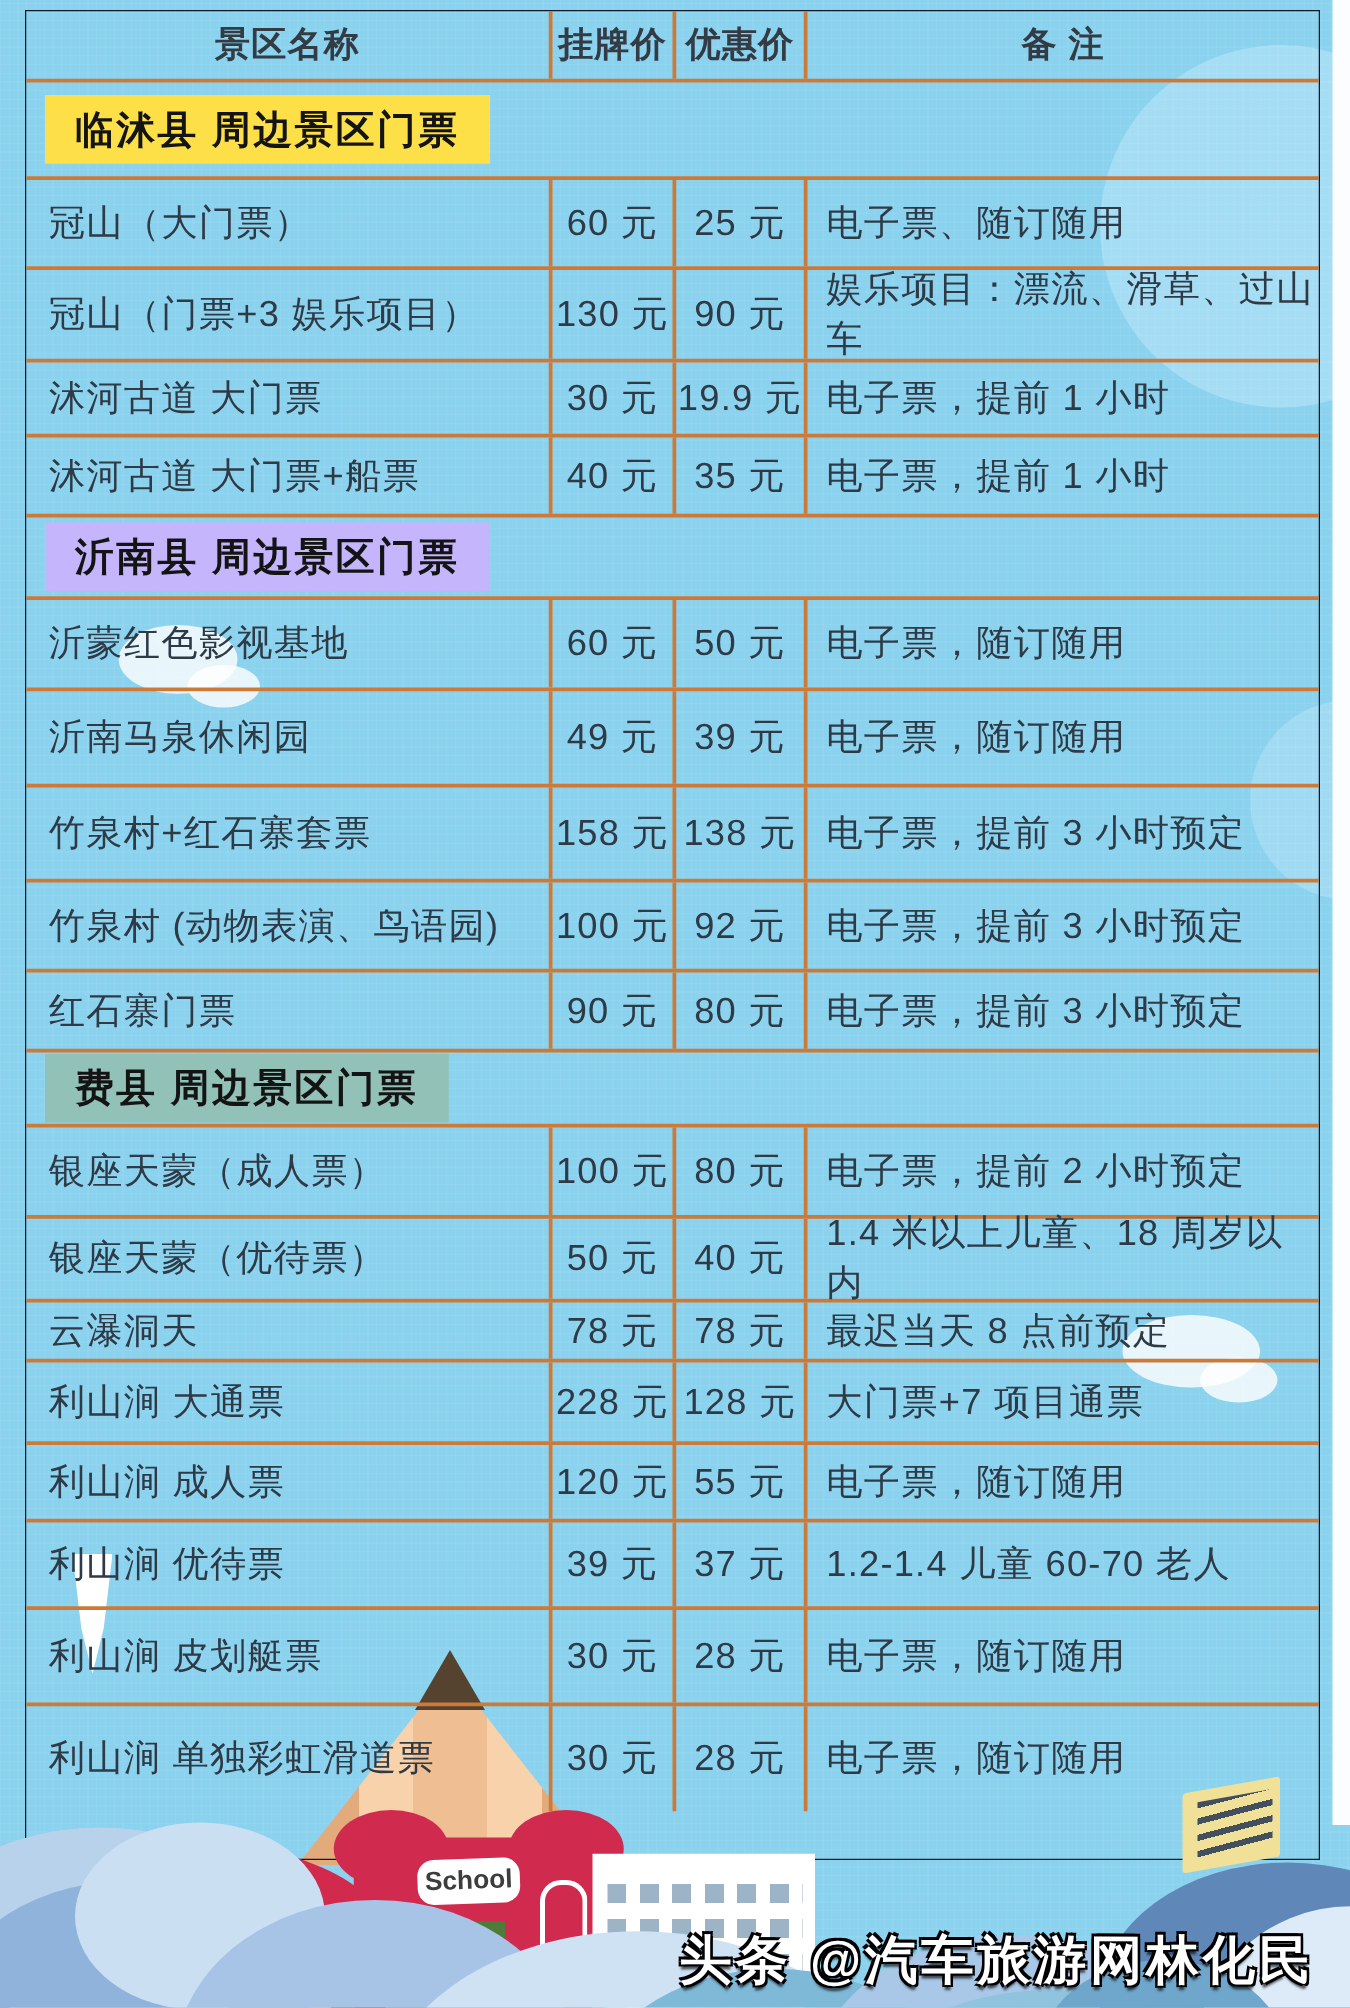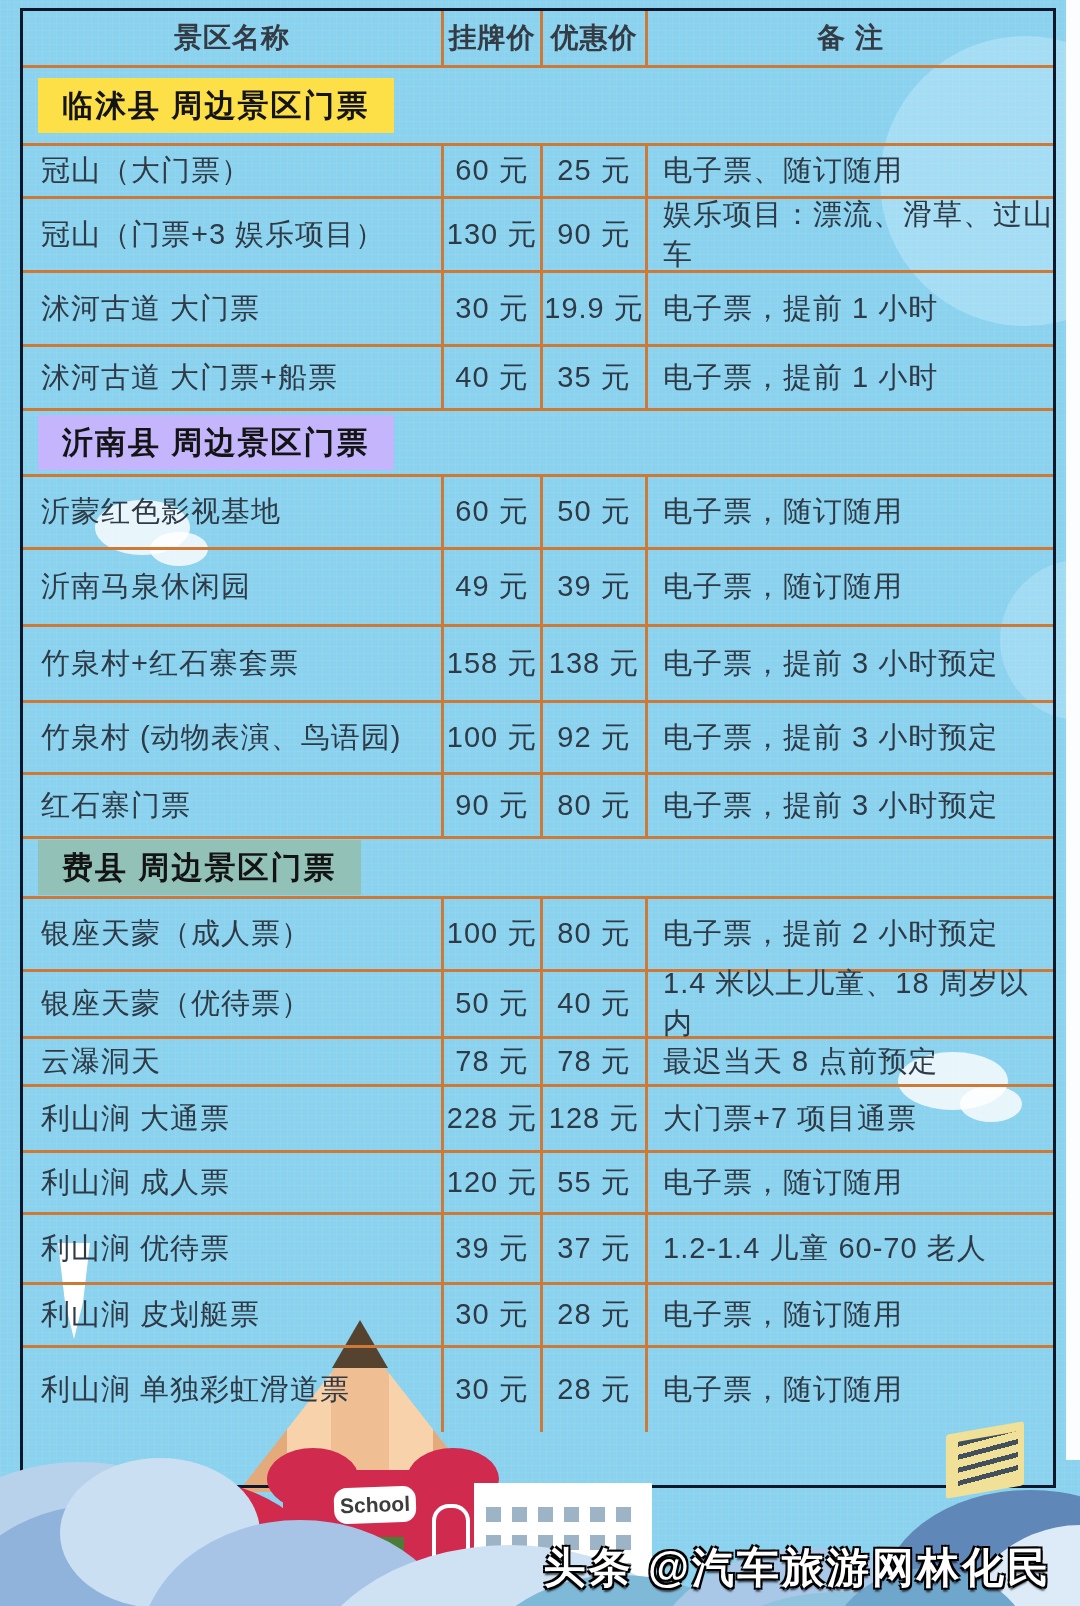--- a/index.html
+++ b/index.html
@@ -28,21 +28,21 @@
     clip-path:polygon(50% 0,100% 100%,0 100%);
     background:linear-gradient(90deg,#e3ab7c 0 20%,#f8d2aa 20% 38%,#efbf93 38% 62%,#f8d2aa 62% 80%,#e3ab7c 80%);
   }
   .pencil-tip{
     position:absolute;left:332px;top:1320px;width:56px;height:48px;z-index:1;
     clip-path:polygon(50% 0,100% 100%,0 100%);background:#55432f;
   }
   
   .price-table{
     position:absolute;left:20px;top:8px;width:1036px;height:1480px;z-index:3;
-    border:3px solid #0f172a;box-sizing:border-box;
+    border:1px solid #0f172a;box-sizing:border-box;
   }
   .tr{display:flex;box-sizing:border-box;border-top:3px solid #cd7a38;align-items:stretch;}
   .tr:first-child{border-top:none;}
   .td{box-sizing:border-box;display:flex;align-items:center;color:#2e3a46;font-size:29px;letter-spacing:1px;}
   .td.c-name{width:418px;padding-left:18px;}
   .td.c-p1{width:99px;justify-content:center;font-size:29px;}
   .td.c-p2{width:105px;justify-content:center;font-size:29px;}
   .td.c-remark{flex:1;padding-left:15px;}
   .tr.item .td + .td, .tr.head .td + .td{border-left:3px solid #cd7a38;}
   .tr.head .td{font-weight:bold;font-size:28px;color:#333b44;}
@@ -116,35 +116,35 @@
     <div class="td c-name">景区名称</div>
     <div class="td c-p1">挂牌价</div>
     <div class="td c-p2">优惠价</div>
     <div class="td c-remark">备 注</div>
   </div>
 
   <div class="tr section" style="height:78px">
     <span class="sec-label" style="background-color: #fde047;">临沭县 周边景区门票</span>
   </div>
 
-  <div class="tr item" style="height:53px">
+  <div class="tr item" style="height:72px">
     <div class="td c-name">冠山（大门票）</div>
     <div class="td c-p1">60 元</div>
     <div class="td c-p2">25 元</div>
     <div class="td c-remark">电子票、随订随用</div>
   </div>
 
   <div class="tr item" style="height:74px">
     <div class="td c-name">冠山（门票+3 娱乐项目）</div>
     <div class="td c-p1">130 元</div>
     <div class="td c-p2">90 元</div>
     <div class="td c-remark">娱乐项目：漂流、滑草、过山车</div>
   </div>
 
-  <div class="tr item" style="height:74px">
+  <div class="tr item" style="height:60px">
     <div class="td c-name">沭河古道 大门票</div>
     <div class="td c-p1">30 元</div>
     <div class="td c-p2">19.9 元</div>
     <div class="td c-remark">电子票，提前 1 小时</div>
   </div>
 
   <div class="tr item" style="height:64px">
     <div class="td c-name">沭河古道 大门票+船票</div>
     <div class="td c-p1">40 元</div>
     <div class="td c-p2">35 元</div>
@@ -229,21 +229,21 @@
     <div class="td c-remark">电子票，随订随用</div>
   </div>
 
   <div class="tr item" style="height:70px">
     <div class="td c-name">利山涧 优待票</div>
     <div class="td c-p1">39 元</div>
     <div class="td c-p2">37 元</div>
     <div class="td c-remark">1.2-1.4 儿童 60-70 老人</div>
   </div>
 
-  <div class="tr item" style="height:63px">
+  <div class="tr item" style="height:77px">
     <div class="td c-name">利山涧 皮划艇票</div>
     <div class="td c-p1">30 元</div>
     <div class="td c-p2">28 元</div>
     <div class="td c-remark">电子票，随订随用</div>
   </div>
 
   <div class="tr item" style="height:87px">
     <div class="td c-name">利山涧 单独彩虹滑道票</div>
     <div class="td c-p1">30 元</div>
     <div class="td c-p2">28 元</div>

